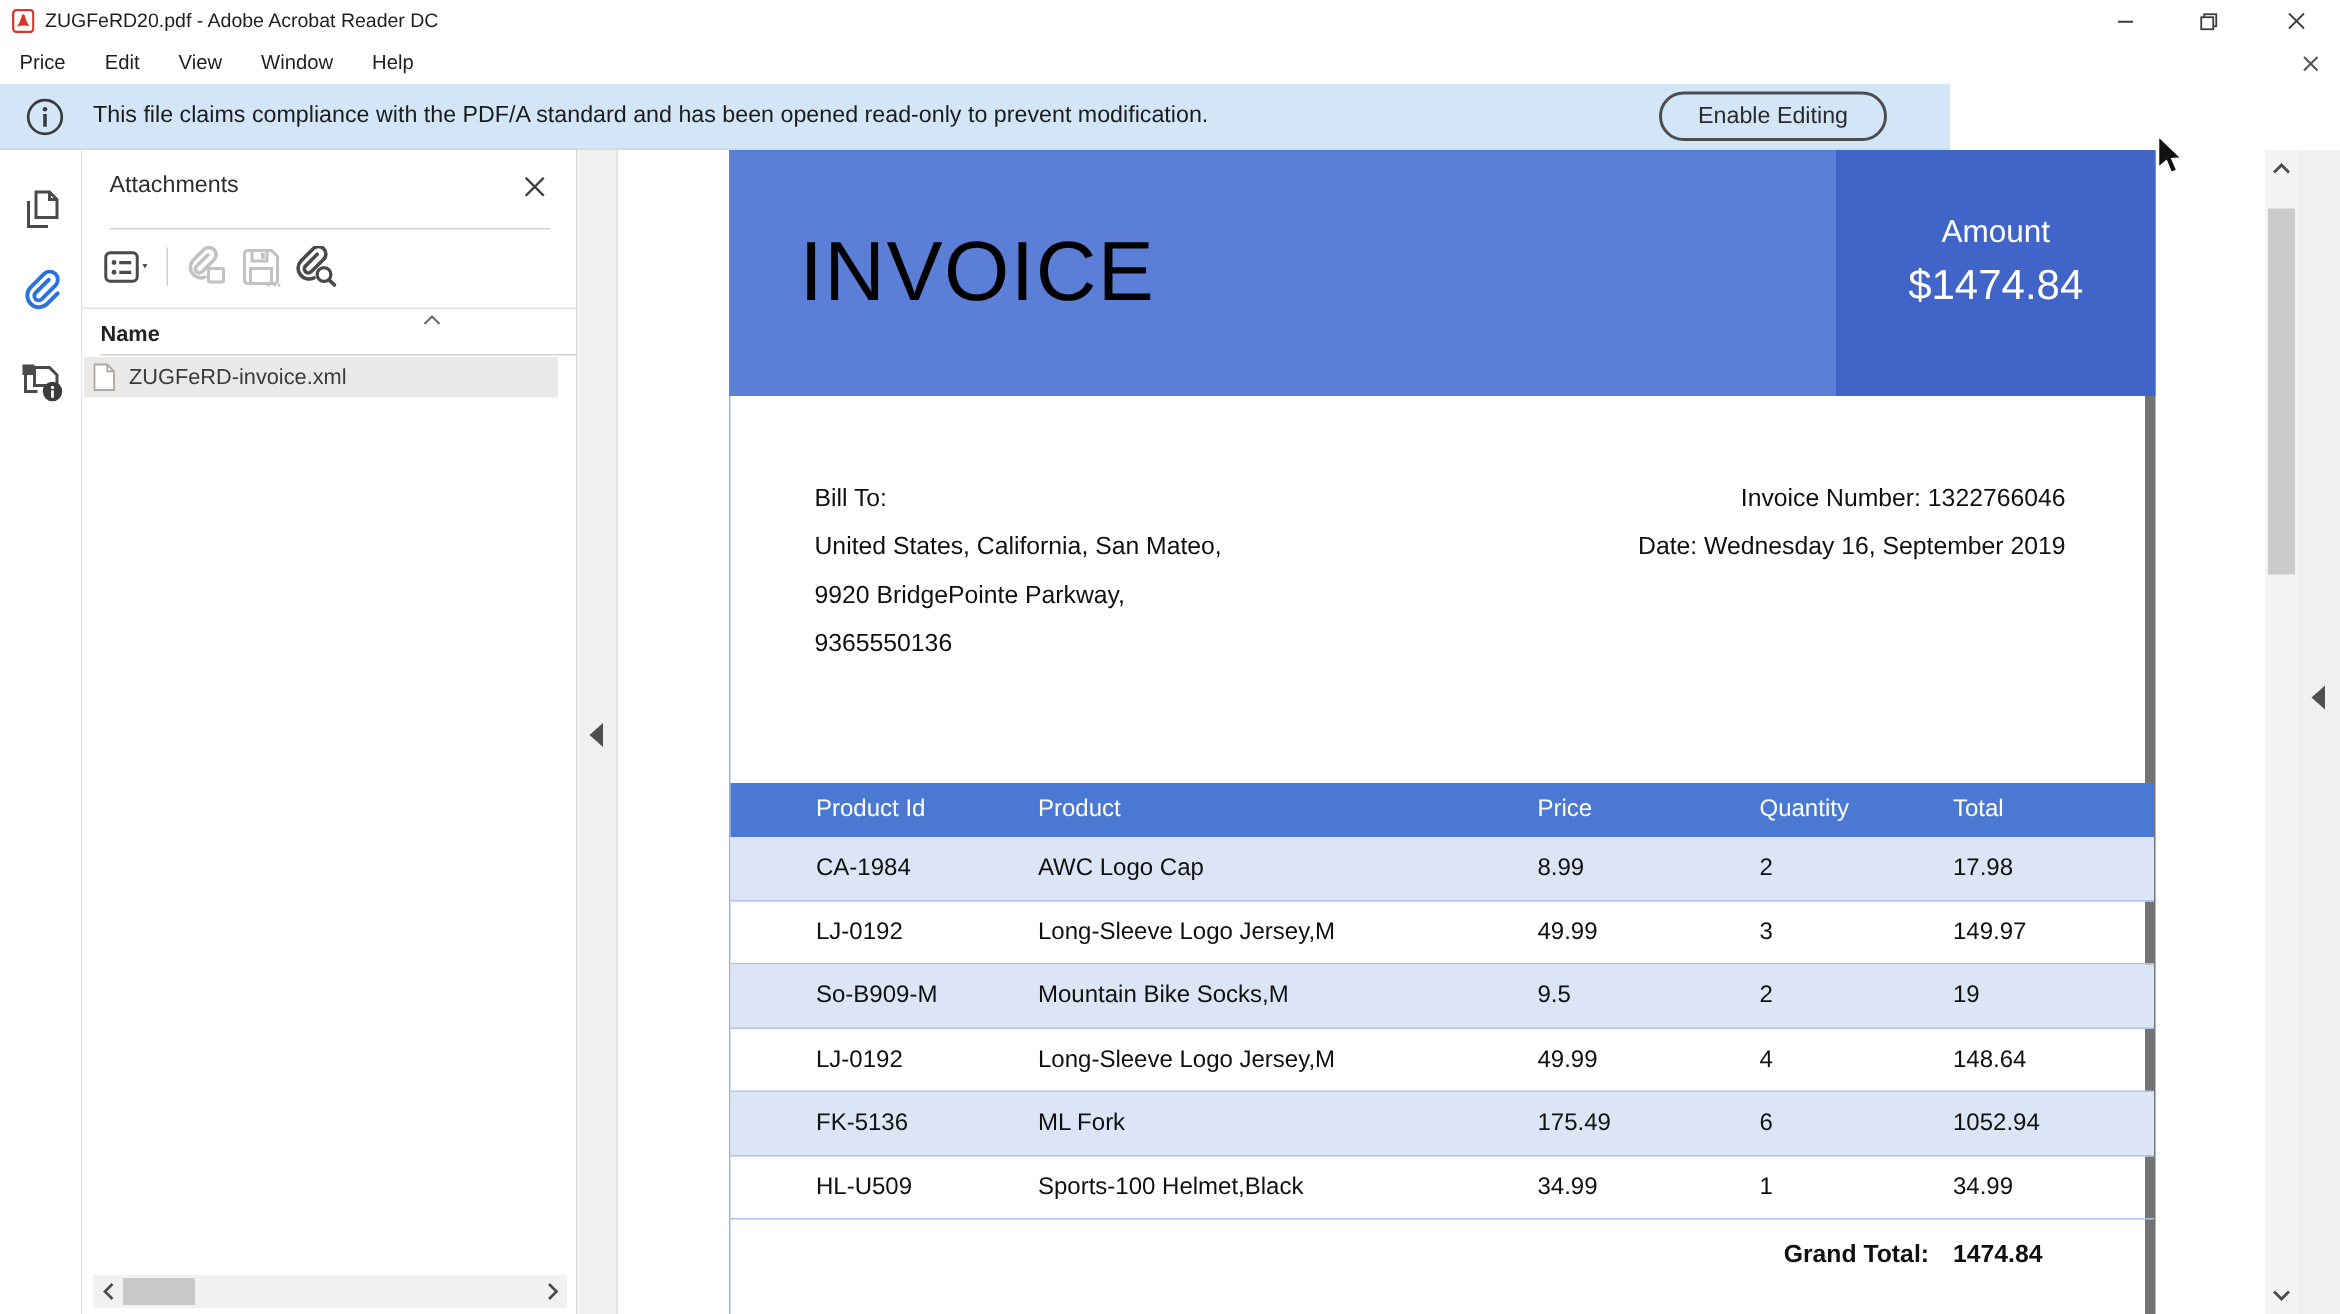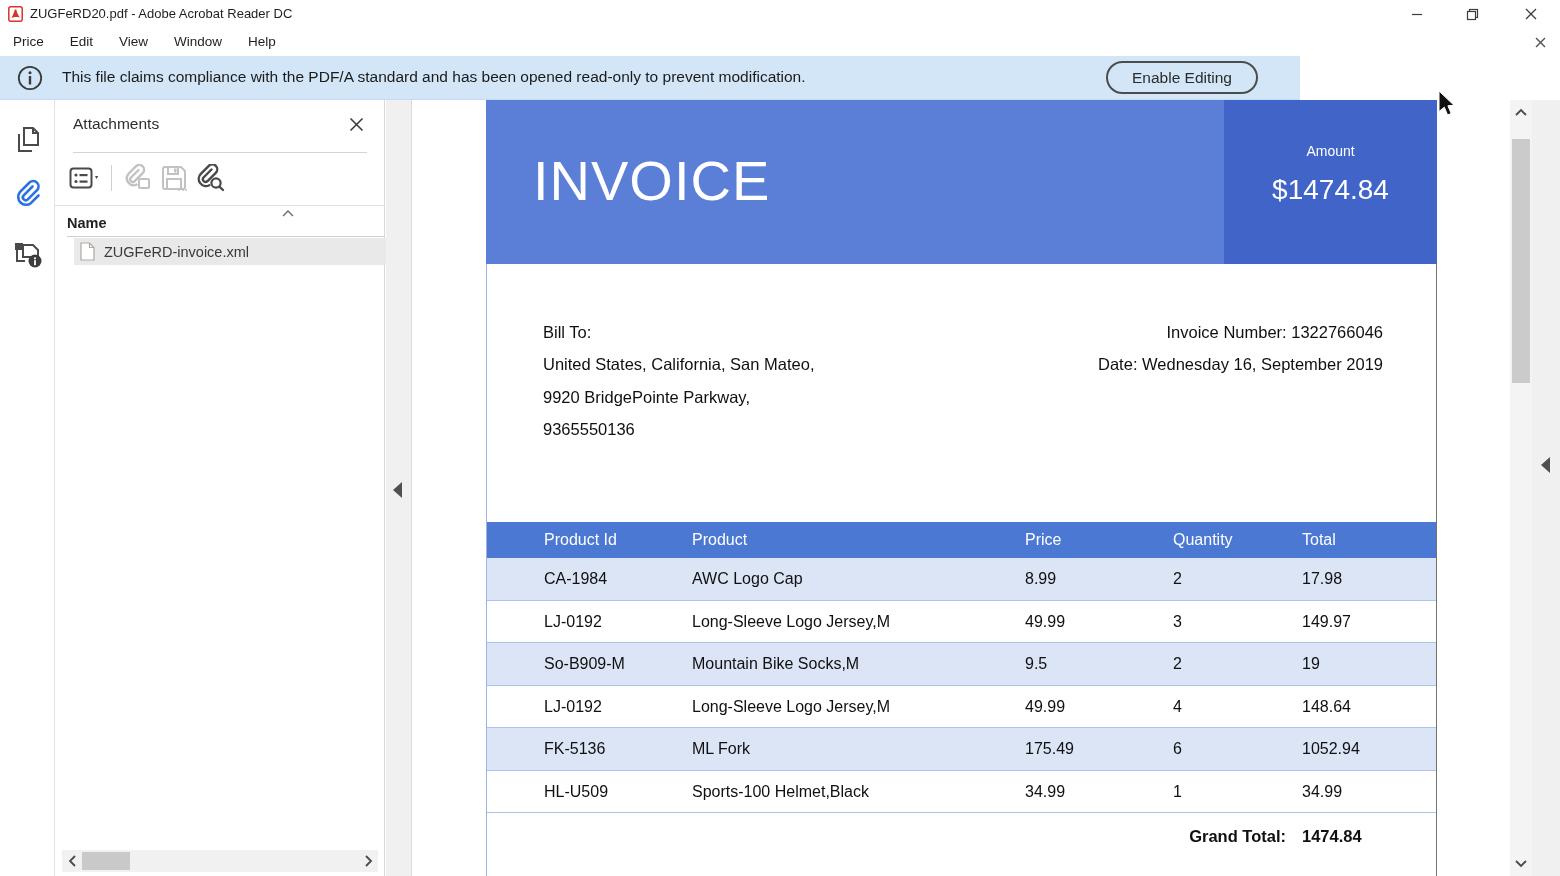--- a/index.html
+++ b/index.html
@@ -37,45 +37,45 @@
   .panel-title { position:absolute; left:18px; top:15px; font-size:15.5px; color:#2e2e2e; }
   .panel-close { position:absolute; left:288px; top:11px; width:26px; height:26px; display:flex; align-items:center; justify-content:center; }
   .panel-div1 { position:absolute; left:18px; top:52px; width:294px; height:1px; background:#d4d4d4; }
   .panel-toolbar { position:absolute; left:14px; top:58px; height:40px; display:flex; align-items:center; }
   .tb-btn { width:32px; height:32px; display:flex; align-items:center; justify-content:center; margin-right:4px; }
   .tb-sep { width:1px; height:26px; background:#d0d0d0; margin:0 10px 0 6px; }
   .panel-div2 { position:absolute; left:0px; top:105px; width:330px; height:1px; background:#e0e0e0; }
   .name-header { position:absolute; left:12px; top:107px; width:318px; height:30px; border-bottom:1px solid #cfcfcf; }
   .name-label { position:absolute; left:0px; top:8px; font-size:14.5px; font-weight:bold; color:#222; }
   .sort-caret { position:absolute; left:214px; top:2px; }
-  .attach-row { position:absolute; left:19px; top:138px; width:316px; height:27px; background:#e9e9e9; display:flex; align-items:center; }
+  .attach-row { position:absolute; left:1px; top:138px; width:316px; height:27px; background:#e9e9e9; display:flex; align-items:center; }
   .file-icon { margin-left:6px; margin-right:9px; }
   .file-name { font-size:14.5px; color:#3a3a3a; }
 
   
   .hscroll { position:absolute; left:7px; top:750px; width:316px; height:22px; background:#f1f1f1; }
   .hs-left { position:absolute; left:2px; top:0; width:16px; height:22px; display:flex; align-items:center; justify-content:center; }
   .hs-right { position:absolute; right:2px; top:0; width:16px; height:22px; display:flex; align-items:center; justify-content:center; }
   .hs-thumb { position:absolute; left:20px; top:2px; width:48px; height:18px; background:#c9c9c9; }
 
   
   .gutter { position:absolute; left:386px; top:0; width:26px; height:776px; background:#f0f0f0; border-right:1px solid #dbdbdb; }
   .gutter-arrow { position:absolute; left:7px; top:382px; width:0; height:0; border-top:8px solid transparent; border-bottom:8px solid transparent; border-right:9px solid #4f4f4f; }
 
   
   .docarea { position:absolute; left:413px; top:0; width:1097px; height:776px; background:#fff; }
   .page { position:absolute; left:73px; top:0; width:951px; height:776px; background:#fff; }
 
   .inv-header { position:absolute; left:0; top:0; width:951px; height:164px; background:#5b7ed7; }
-  .inv-title { position:absolute; left:47px; top:48px; font-size:56px; color:#ffffff; letter-spacing:1px; }
+  .inv-title { position:absolute; left:47px; top:48px; font-size:56px; color:#000000; letter-spacing:1px; }
   .amount-box { position:absolute; left:738px; top:0; width:213px; height:164px; background:#4164c9; color:#fff; text-align:center; }
-  .amount-label { position:absolute; left:0; top:43px; width:213px; font-size:14px; }
+  .amount-label { position:absolute; left:0; top:43px; width:213px; font-size:21px; }
   .amount-value { position:absolute; left:0; top:74px; width:213px; font-size:28px; }
 
-  .pagebody { position:absolute; left:0; top:164px; width:951px; height:612px; border-left:1px solid #9db3e6; border-right:1px solid #737373; }
+  .pagebody { position:absolute; left:0; top:164px; width:951px; height:612px; border-left:1px solid #9db3e6; border-right:7px solid #737373; }
   .bill { position:absolute; left:56px; top:52px; font-size:16.5px; color:#101010; line-height:32.4px; }
   .meta { position:absolute; right:53px; top:52px; font-size:16.5px; color:#101010; line-height:32.4px; text-align:right; }
 
   .inv-table { position:absolute; left:0; top:258px; width:949px; }
   .t-hrow { position:relative; height:36px; background:#4a78d3; color:#fff; font-size:16px; }
   .t-row { position:relative; height:42.5px; font-size:16px; color:#101010; border-bottom:1px solid #adc2ec; }
   .t-row.alt { background:#dbe5f6; }
   .cell { position:absolute; top:0; line-height:42.5px; white-space:nowrap; }
   .t-hrow .cell { line-height:36px; }
   .c0{left:57px;} .c1{left:205px;} .c2{left:538px;} .c3{left:686px;} .c4{left:815px;text-align:right;}

